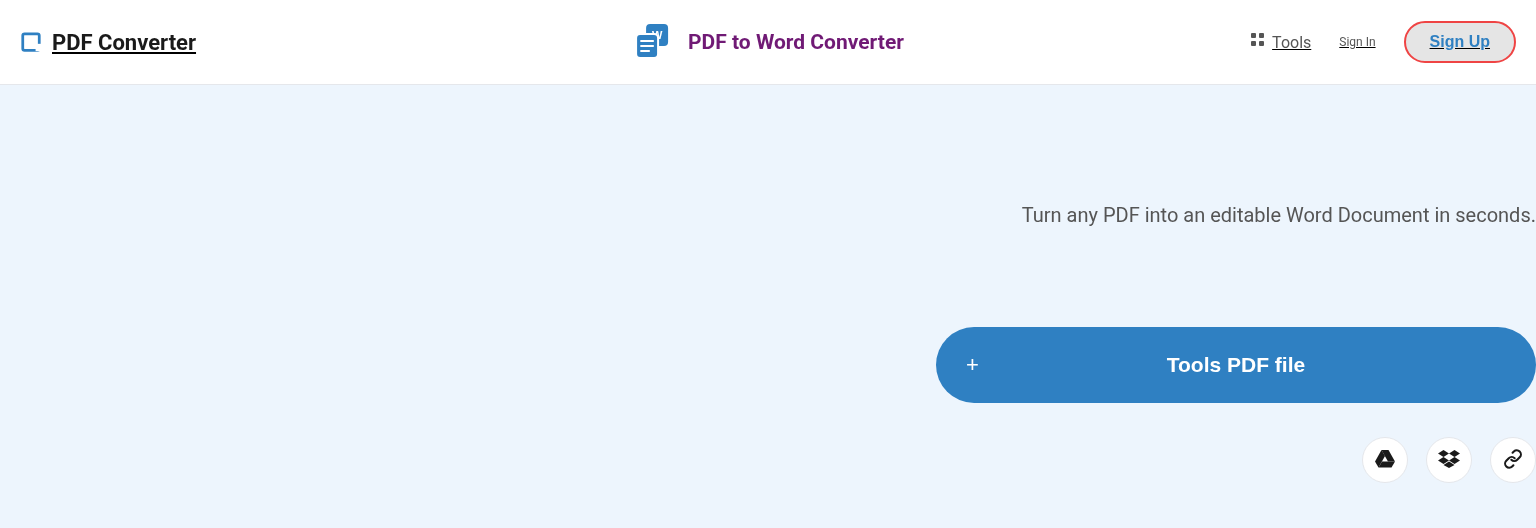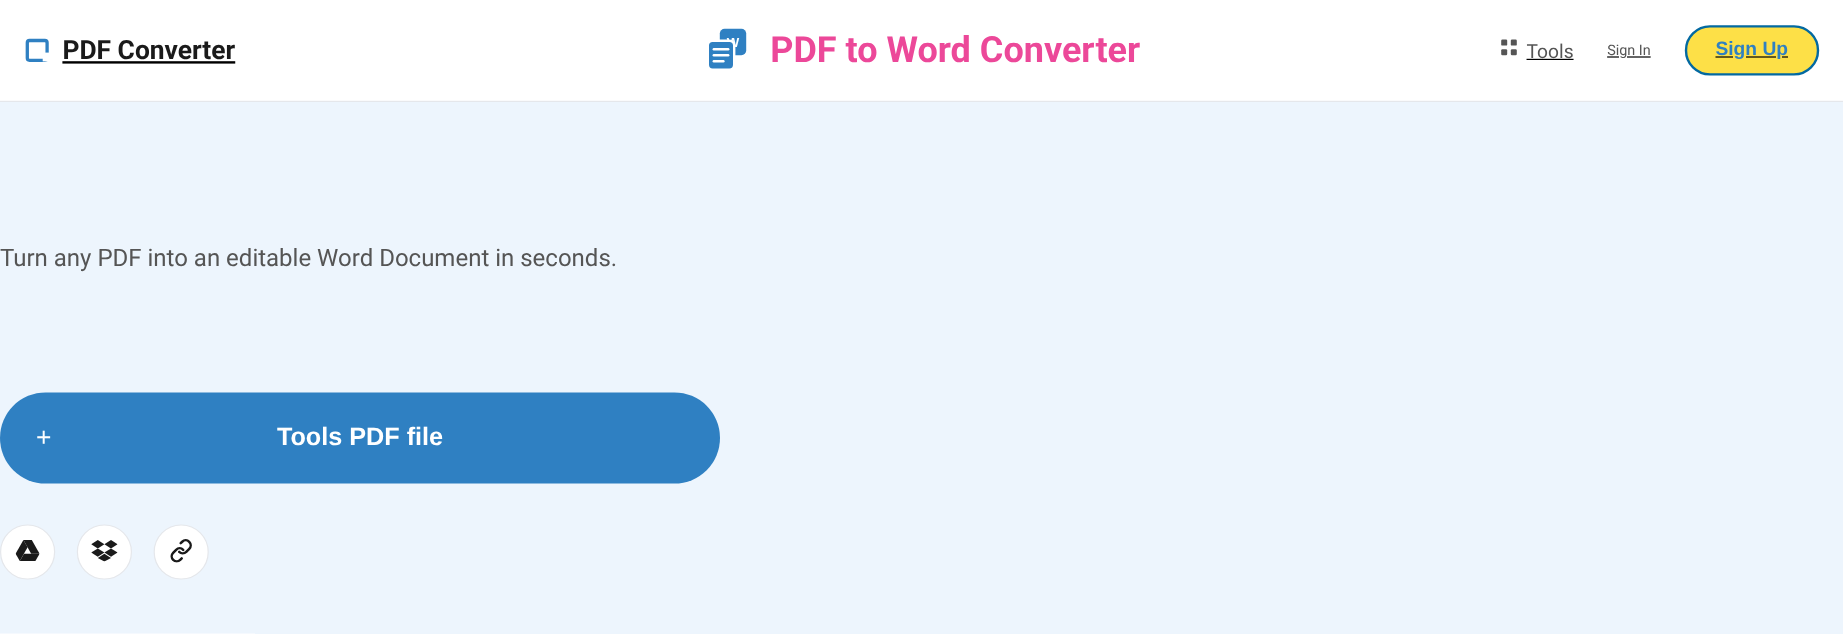--- a/index.html
+++ b/index.html
@@ -45,23 +45,23 @@
       display: flex;
       align-items: center;
       gap: 16px;
     }
     .page-title-icon {
       width: 40px;
       height: 40px;
       position: relative;
     }
     .page-title {
-      font-size: 30px;
-      font-weight: 700;
-      color: #ec4899;
+      font-size: 21px;
+      font-weight: 700;
+      color: #701a75;
     }
     .header-right {
       margin-left: auto;
       display: flex;
       align-items: center;
       gap: 28px;
     }
     .tools-link {
       display: flex;
       align-items: flex-start;
@@ -69,35 +69,35 @@
       color: #555;
       font-size: 16px;
       cursor: pointer;
     }
     .signin-link {
       color: #555;
       font-size: 12px;
       cursor: pointer;
     }
     .signup-btn {
-      border: 2px solid #0369a1;
+      border: 2px solid #ef4444;
       color: #2f80c2;
-      background: #fde047;
+      background: #e5e5e5;
       padding: 10px 24px;
       border-radius: 999px;
       font-size: 16px;
       font-weight: 700;
       cursor: pointer;
     }
     .hero {
       background: #edf5fd;
       height: 443px;
       display: flex;
       flex-direction: column;
-      align-items: flex-start;
+      align-items: flex-end;
       padding-top: 118px;
     }
     .hero-subtitle {
       font-size: 20px;
       color: #555;
       text-align: center;
     }
     .choose-btn {
       margin-top: 100px;
       width: 600px;

